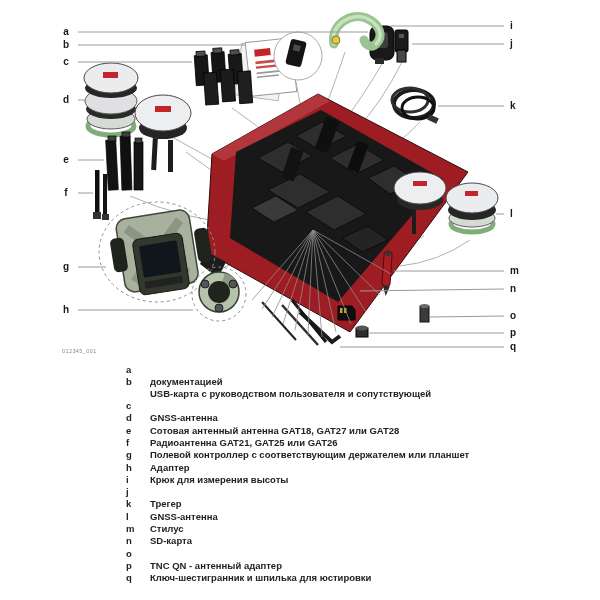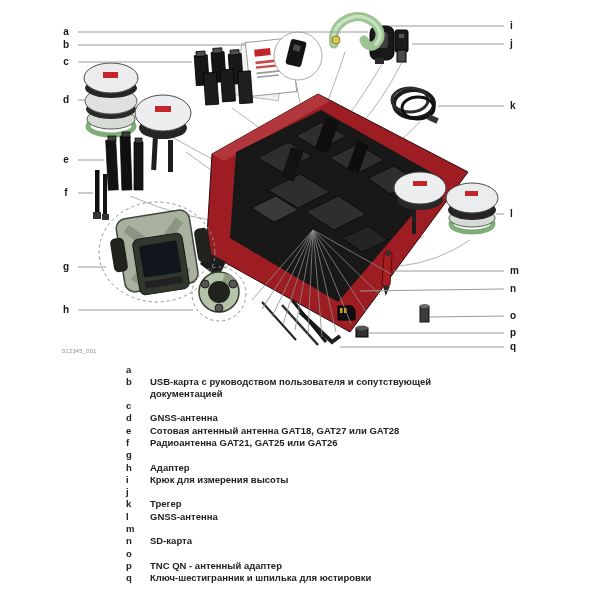--- a/index.html
+++ b/index.html
@@ -280,22 +280,22 @@
 
   <div id="legend">
 
       <div class="legend-row">
         <span class="lk">a</span>
       </div>
 
       <div class="legend-row">
         <span class="lk">b</span>
         <span class="lt">
+          <div>документацией</div>
           <div>USB-карта с руководством пользователя и сопутствующей</div>
-          <div>документацией</div>
         </span>
       </div>
 
       <div class="legend-row">
         <span class="lk">c</span>
       </div>
 
       <div class="legend-row">
         <span class="lk">d</span>
         <span class="lt">
@@ -312,20 +312,23 @@
 
       <div class="legend-row">
         <span class="lk">f</span>
         <span class="lt">
           <div>Радиоантенна GAT21, GAT25 или GAT26</div>
         </span>
       </div>
 
       <div class="legend-row">
         <span class="lk">g</span>
+        <span class="lt">
+          <div>Полевой контроллер с соответствующим держателем или планшет</div>
+        </span>
       </div>
 
       <div class="legend-row">
         <span class="lk">h</span>
         <span class="lt">
           <div>Адаптер</div>
         </span>
       </div>
 
       <div class="legend-row">
@@ -348,20 +351,23 @@
 
       <div class="legend-row">
         <span class="lk">l</span>
         <span class="lt">
           <div>GNSS-антенна</div>
         </span>
       </div>
 
       <div class="legend-row">
         <span class="lk">m</span>
+        <span class="lt">
+          <div>Стилус</div>
+        </span>
       </div>
 
       <div class="legend-row">
         <span class="lk">n</span>
         <span class="lt">
           <div>SD-карта</div>
         </span>
       </div>
 
       <div class="legend-row">

